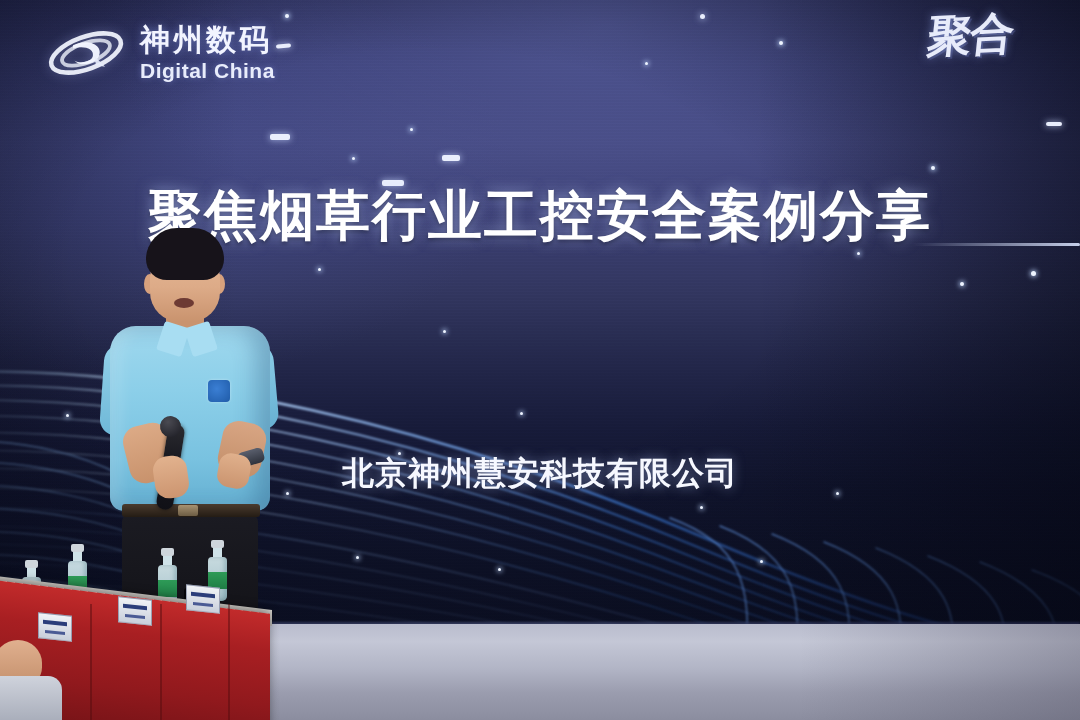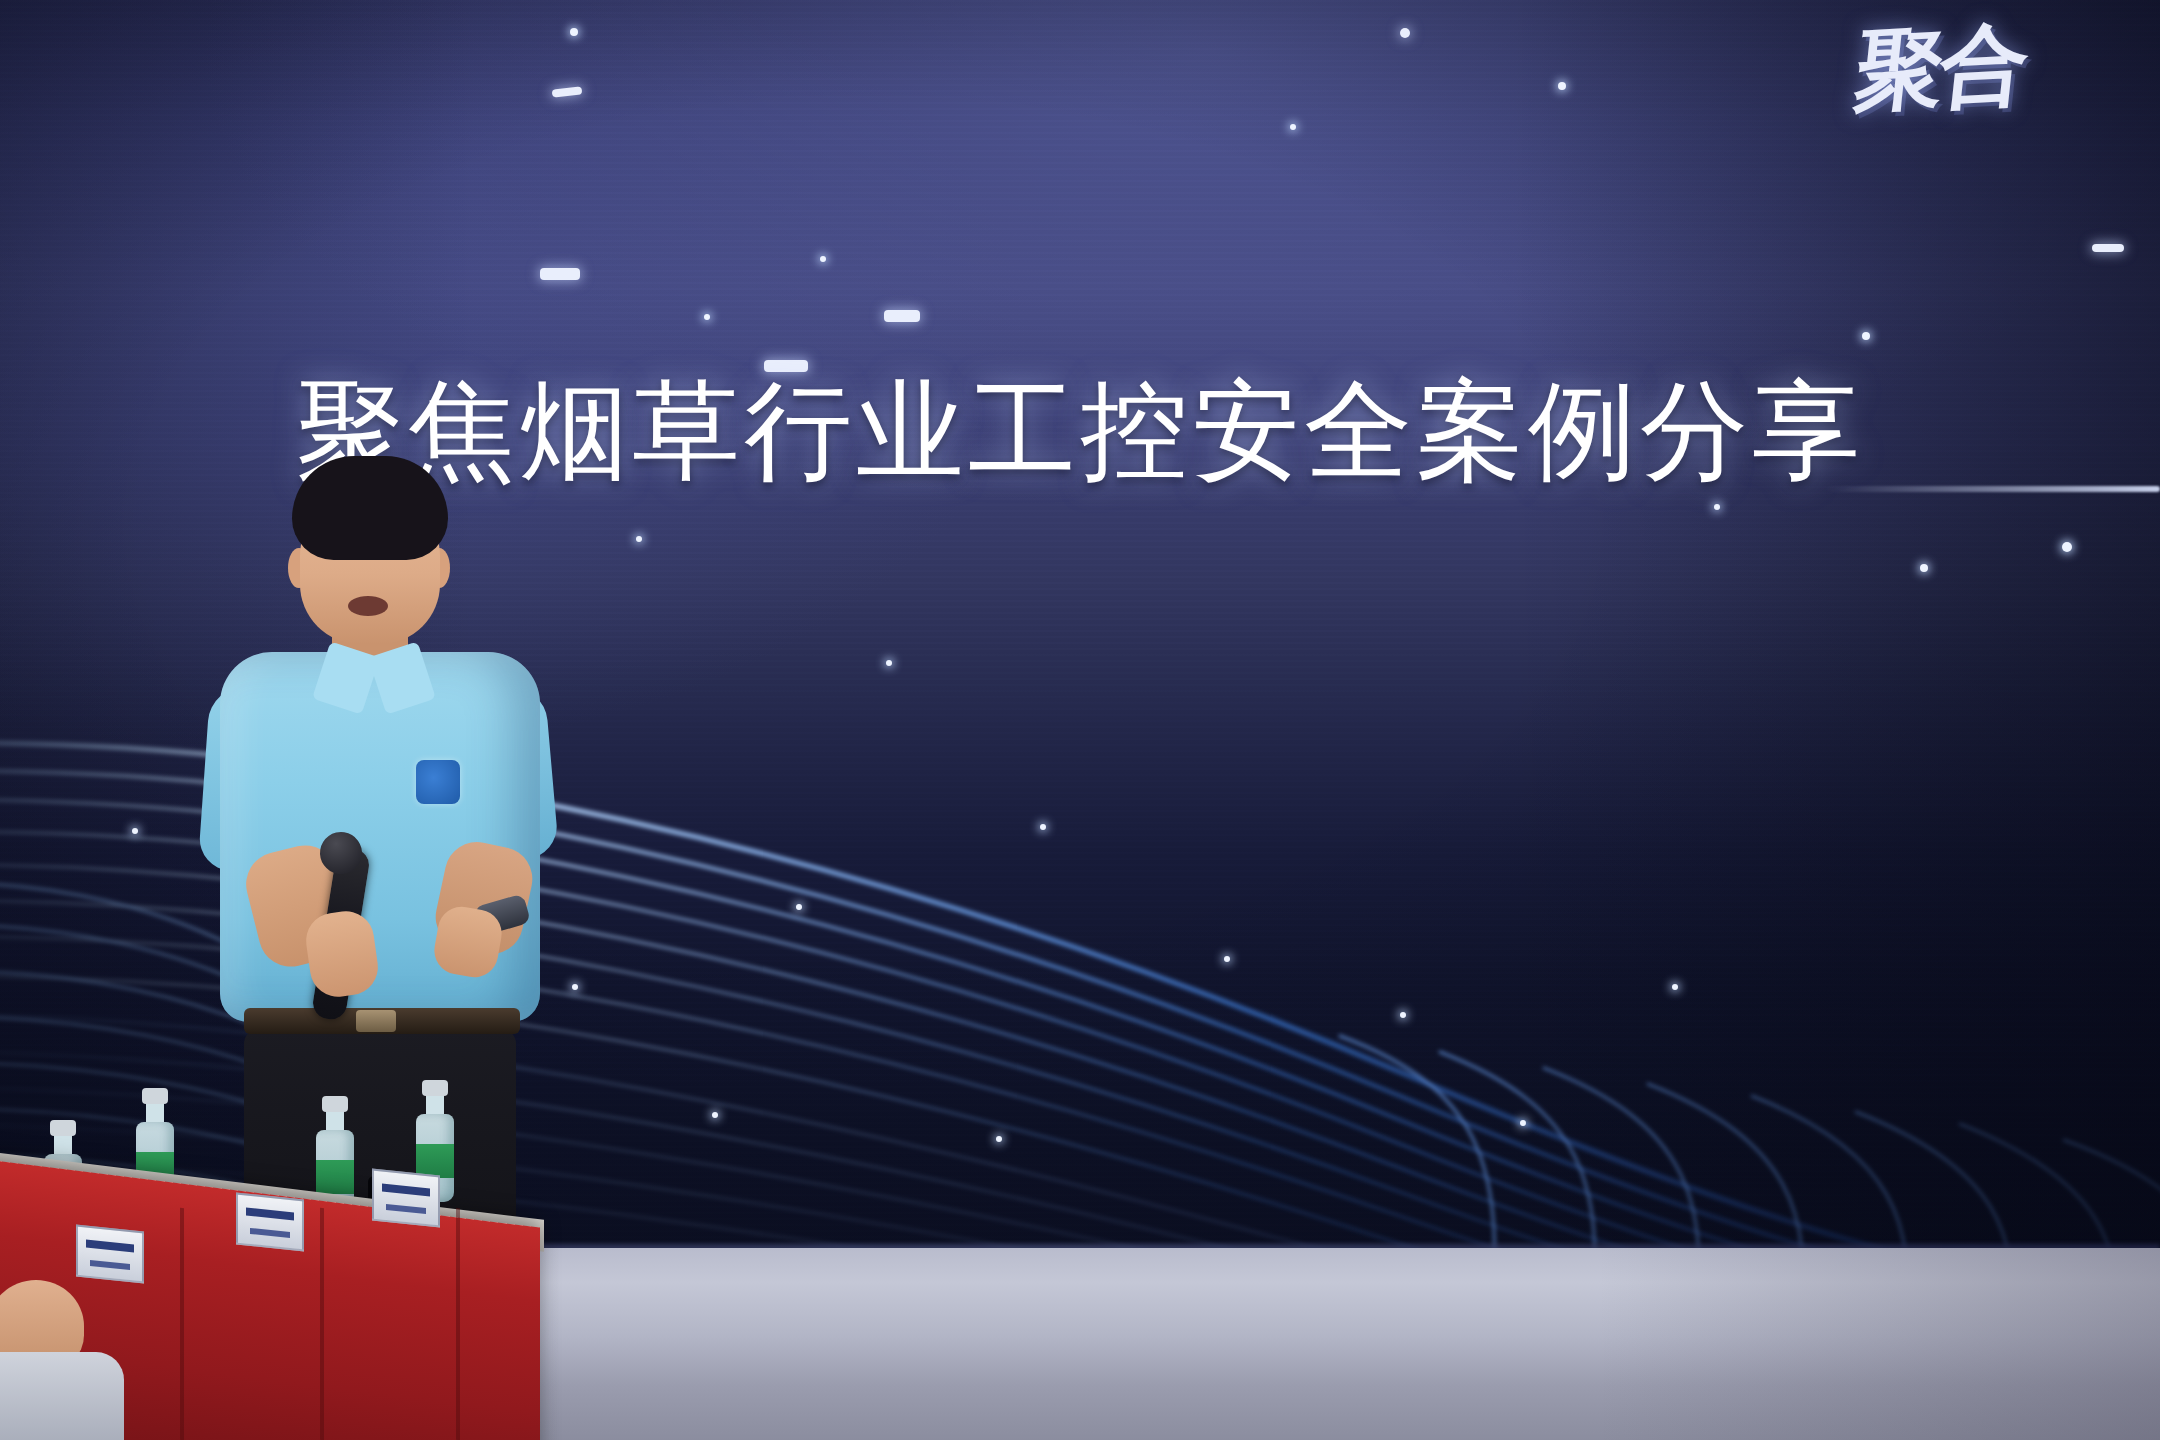--- a/index.html
+++ b/index.html
@@ -98,21 +98,21 @@
   }
   .event-sub{
     font-size:25px; font-weight:bold; color:#dfe4f7; letter-spacing:5px;
     margin-top:-4px;
     text-shadow:0 0 9px rgba(150,170,255,.55);
   }
 
   
   .slide-title{
     position:absolute; left:0; right:0; top:180px; text-align:center;
-    font-size:54px; font-weight:normal; color:#ffffff; letter-spacing:2px;
+    font-size:54px; font-weight:bold; color:#ffffff; letter-spacing:2px;
     text-shadow:0 0 14px rgba(190,205,255,.55), 0 2px 4px rgba(10,12,35,.7);
     white-space:nowrap;
   }
   .slide-date{
     position:absolute; left:0; right:0; top:348px; text-align:center;
     font-size:29px; font-weight:bold; color:#f4f6ff; letter-spacing:1px;
     text-shadow:0 0 10px rgba(180,200,255,.5), 0 1px 3px rgba(10,12,35,.6);
   }
   .slide-company{
     position:absolute; left:0; right:0; top:452px; text-align:center;
@@ -385,26 +385,41 @@
 
   <div class="dash" style="left:276px;top:44px;width:15px;height:4px;transform:rotate(-6deg);"></div>
   <div class="dash" style="left:270px;top:134px;width:20px;height:6px;"></div>
   <div class="dash" style="left:442px;top:155px;width:18px;height:6px;"></div>
   <div class="dash" style="left:382px;top:180px;width:22px;height:6px;"></div>
   <div class="dash" style="left:1046px;top:122px;width:16px;height:4px;"></div>
   <div class="dash" style="left:700px;top:14px;width:5px;height:5px;border-radius:50%;"></div>
 
   <div class="beam"></div>
 
+  <div class="logo-block">
+    <svg class="logo-mark" viewBox="0 0 110 80">
+      <g fill="none" stroke="#eef1fb" stroke-linecap="round">
+        <ellipse cx="55" cy="40" rx="48" ry="21" transform="rotate(-20 55 40)" stroke-width="6" opacity=".95"></ellipse>
+        <ellipse cx="55" cy="40" rx="33" ry="13" transform="rotate(-20 55 40)" stroke-width="5" opacity=".8"></ellipse>
+      </g>
+      <path d="M38 30 C 58 20, 78 30, 72 44 C 67 56, 46 58, 40 50 C 48 54, 62 52, 64 44 C 66 34, 52 30, 38 34 Z" fill="#f2f5ff" opacity=".98"></path>
+      <path d="M66 44 L 80 58 L 68 56 Z" fill="#e8ecfb" opacity=".9"></path>
+    </svg>
+    <div class="logo-words">
+      <span class="logo-cn">神州数码</span>
+      <span class="logo-en">Digital China</span>
+    </div>
+  </div>
 
   <div class="event-mark">
     <div class="event-calli">聚合</div>
   </div>
 
   <div class="slide-title">聚焦烟草行业工控安全案例分享</div>
+  <div class="slide-company">北京神州慧安科技有限公司</div>
 
   <div class="floor-edge"></div>
   <div class="stage-floor"></div>
   <div class="stage-floor-shade"></div>
 
   <div class="speaker">
     <div class="sp-pants"></div>
     <div class="sp-leg-split"></div>
     <div class="sp-sleeve-l"></div>
     <div class="sp-sleeve-r"></div>

